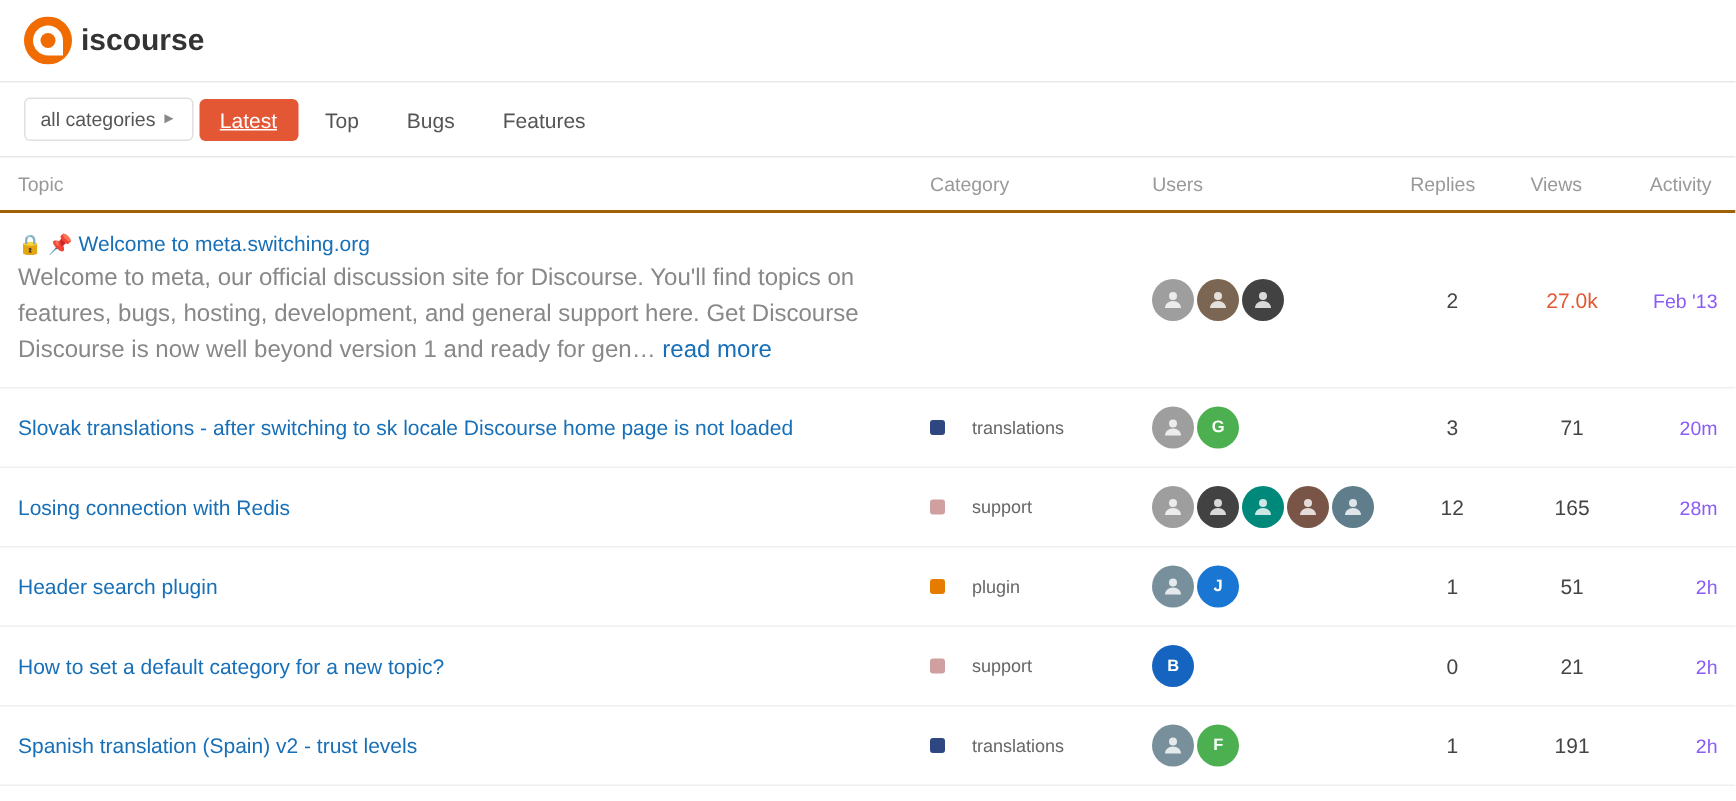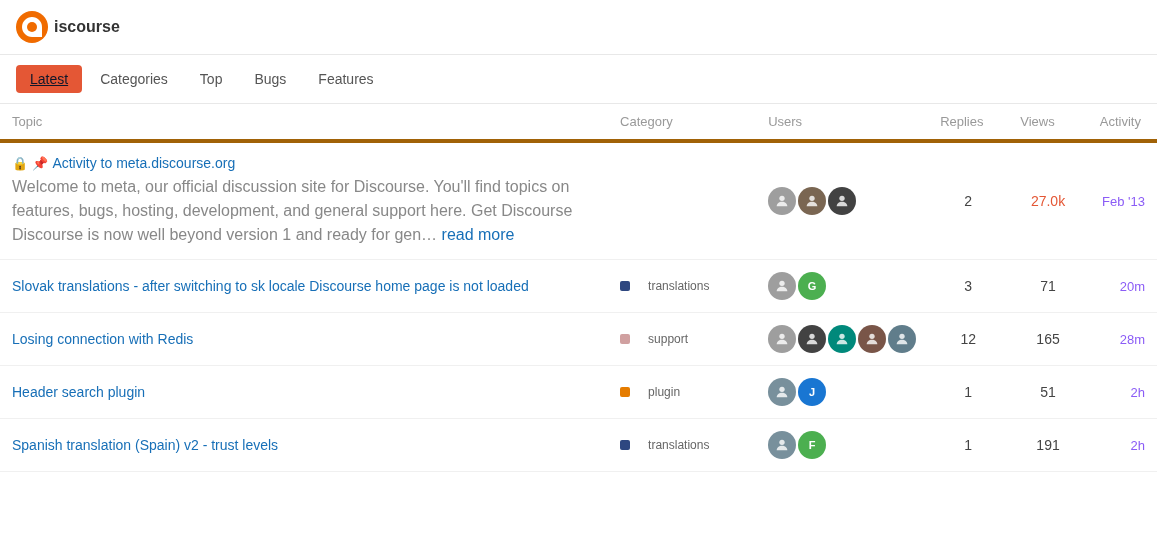--- a/index.html
+++ b/index.html
@@ -1,39 +1,39 @@
 <!DOCTYPE html>
 <html><head>
   <meta charset="utf-8">
   <style>
     * { box-sizing: border-box; margin: 0; padding: 0; }
     body { font-family: -apple-system, BlinkMacSystemFont, "Segoe UI", Helvetica, Arial, sans-serif; font-size: 14px; color: #333; background: #fff; }
 
     
     .header { display: flex; align-items: center; justify-content: space-between; padding: 0 16px; height: 55px; background: #fff; border-bottom: 1px solid #e8e8e8; }
     .header-left { display: flex; align-items: center; }
-    .logo { display: flex; align-items: center; gap: 6px; text-decoration: none; color: #333; font-size: 16px; font-weight: bold; }
+    .logo { display: flex; align-items: center; gap: 6px; text-decoration: none; color: #333; font-size: 20px; font-weight: bold; }
     .logo-icon { width: 32px; height: 32px; }
     .header-right { display: flex; align-items: center; gap: 10px; }
     .btn-signup { background: #e45735; color: #fff; border: none; padding: 7px 14px; border-radius: 4px; cursor: pointer; font-size: 14px; font-weight: 500; }
     .btn-login { background: #fff; color: #333; border: 1px solid #ccc; padding: 7px 14px; border-radius: 4px; cursor: pointer; font-size: 14px; font-weight: 500; display: flex; align-items: center; gap: 4px; }
     .btn-login .user-icon { font-size: 12px; }
     .header-icons { display: flex; align-items: center; gap: 12px; margin-left: 6px; }
     .icon-btn { background: none; border: none; cursor: pointer; color: #555; font-size: 18px; padding: 4px; }
 
     
     .navbar { display: flex; align-items: center; padding: 10px 16px; border-bottom: 1px solid #e8e8e8; gap: 4px; }
     .category-dropdown { display: flex; align-items: center; gap: 4px; padding: 6px 10px; border: 1px solid #e0e0e0; border-radius: 4px; cursor: pointer; font-size: 13px; color: #555; background: #fff; }
     .category-dropdown .arrow { font-size: 10px; color: #888; }
     .nav-tab { padding: 6px 14px; border-radius: 4px; cursor: pointer; font-size: 14px; color: #555; text-decoration: none; border: none; background: none; }
-    .nav-tab.active { background: #e45735; color: #0f172a; text-decoration: underline; }
+    .nav-tab.active { background: #e45735; color: #ffffff; text-decoration: underline; }
 
     
     .topic-table { width: 100%; border-collapse: collapse; }
-    .topic-table thead tr { border-bottom: 4px solid #a16207; }
+    .topic-table thead tr { border-bottom: 2px solid #a16207; }
     .topic-table th { padding: 10px 12px; text-align: left; font-size: 13px; color: #999; font-weight: normal; }
     .topic-table td { padding: 12px 12px; vertical-align: middle; border-bottom: 1px solid #f0f0f0; }
 
     .col-topic { width: 55%; }
     .col-category { width: 13%; }
     .col-users { width: 12%; }
     .col-replies { width: 7%; text-align: center; }
     .col-views { width: 7%; text-align: center; }
     .col-activity { width: 6%; text-align: right; }
 
@@ -66,22 +66,25 @@
         <circle cx="16" cy="16" r="16" fill="#f06b00"></circle>
         <path d="M16 6C10.477 6 6 10.477 6 16c0 5.523 4.477 10 10 10h10V16C26 10.477 21.523 6 16 6z" fill="#fff"></path>
         <circle cx="16" cy="16" r="5" fill="#f06b00"></circle>
       </svg>
       <span>iscourse</span>
     </a>
   </div>
 </header>
 
 <nav class="navbar">
+  <div class="category-dropdown">
+    <span>all categories</span>
+    <span class="arrow">►</span>
+  </div>
   <a class="nav-tab active">Latest</a>
-  <a class="nav-tab">Categories</a>
   <a class="nav-tab">Top</a>
   <a class="nav-tab">Bugs</a>
   <a class="nav-tab">Features</a>
 </nav>
 
 <table class="topic-table">
   <thead>
     <tr>
       <th class="col-topic">Topic</th>
       <th class="col-category">Category</th>
@@ -90,21 +93,21 @@
       <th class="col-views td-center">Views</th>
       <th class="col-activity td-right">Activity</th>
     </tr>
   </thead>
   <tbody id="table-body">
   <tr>
         <td class="col-topic">
           <div style="display: flex; align-items: center;">
             <span style="margin-right: 4px; font-size: 13px;">🔒</span>
             <span style="margin-right: 4px; font-size: 13px;">📌</span>
-            <a class="topic-title" href="#">Activity to meta.discourse.org</a>
+            <a class="topic-title" href="#">Welcome to meta.switching.org</a>
           </div>
           <div class="topic-excerpt">Welcome to meta, our official discussion site for Discourse. You'll find topics on features, bugs, hosting, development, and general support here. Get Discourse Discourse is now well beyond version 1 and ready for gen… <span class="read-more">read more</span></div>
         </td>
         <td class="col-category"></td>
         <td class="col-users">
           <div class="users-cell">
             <div class="avatar" style="background: rgb(158, 158, 158);">
               <svg width="16" height="16" viewBox="0 0 24 24" fill="rgba(255,255,255,0.8)">
                 <circle cx="12" cy="8" r="4"></circle>
                 <path d="M4 20c0-4 3.6-7 8-7s8 3 8 7"></path>
@@ -222,20 +225,39 @@
             <div class="avatar" style="background: rgb(25, 118, 210);">J</div>
           </div>
         </td>
         <td class="col-replies td-center"><span class="replies-num">1</span></td>
         <td class="col-views td-center"><span class="views-num normal">51</span></td>
         <td class="col-activity td-right"><span class="activity-time">2h</span></td>
       </tr>
       <tr>
         <td class="col-topic">
           <div style="display: flex; align-items: center;">
+            <a class="topic-title" href="#">How to set a default category for a new topic?</a>
+          </div>
+        </td>
+        <td class="col-category"><span class="category-badge">
+            <span class="category-dot" style="background: rgb(208, 160, 160);"></span>
+            <span>support</span>
+          </span></td>
+        <td class="col-users">
+          <div class="users-cell">
+            <div class="avatar" style="background: rgb(21, 101, 192);">B</div>
+          </div>
+        </td>
+        <td class="col-replies td-center"><span class="replies-num">0</span></td>
+        <td class="col-views td-center"><span class="views-num normal">21</span></td>
+        <td class="col-activity td-right"><span class="activity-time">2h</span></td>
+      </tr>
+      <tr>
+        <td class="col-topic">
+          <div style="display: flex; align-items: center;">
             <a class="topic-title" href="#">Spanish translation (Spain) v2 - trust levels</a>
           </div>
         </td>
         <td class="col-category"><span class="category-badge">
             <span class="category-dot" style="background: rgb(46, 71, 128);"></span>
             <span>translations</span>
           </span></td>
         <td class="col-users">
           <div class="users-cell">
             <div class="avatar" style="background: rgb(120, 144, 156);">

